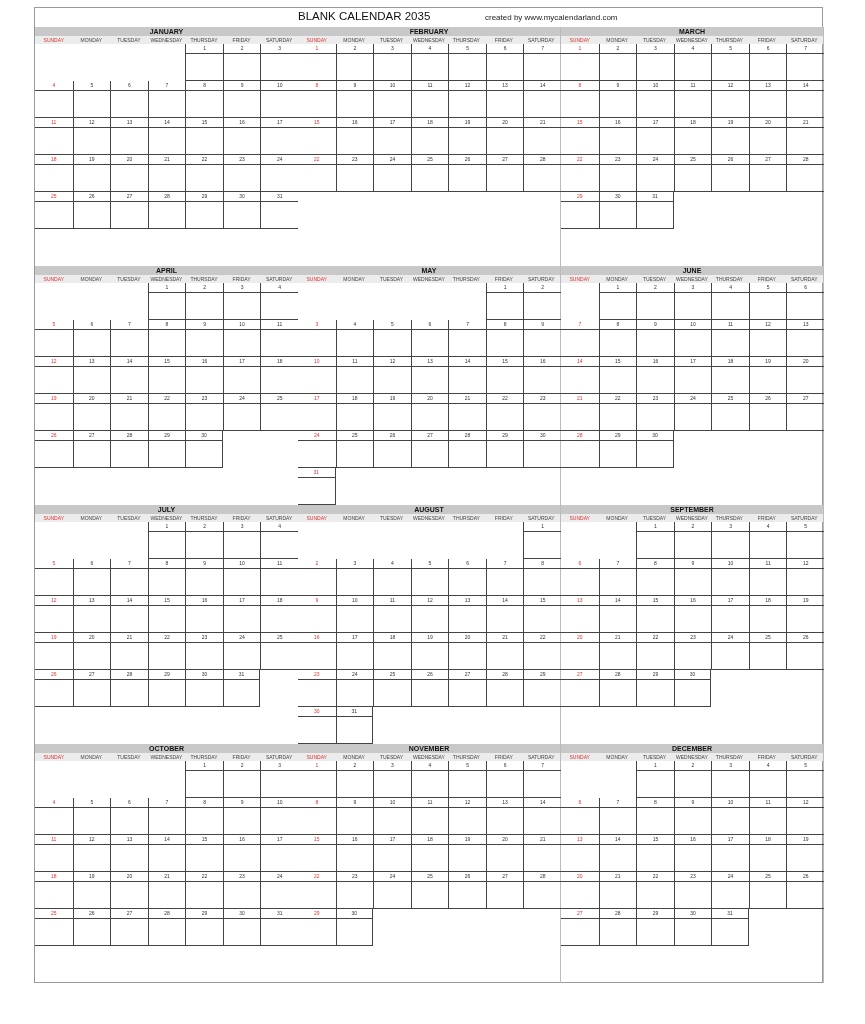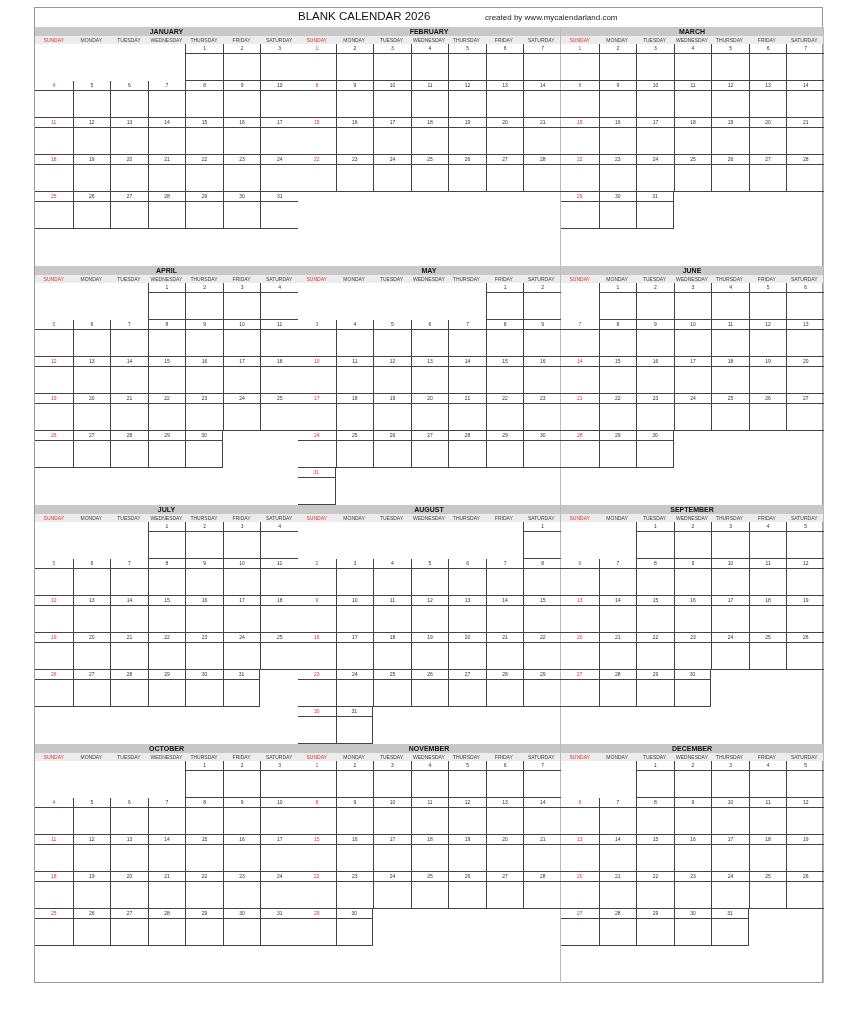--- a/index.html
+++ b/index.html
@@ -20,21 +20,21 @@
   .cell.full .num{border-bottom:1px solid #444;}
   .cell.first{border-left:none;}
   .num{height:9px;text-align:center;font-size:5px;line-height:9px;color:#333;}
   .num.sun{color:#d33;}
   .cell.full.last{border-right:1px solid #444;}
 </style>
 </head>
 <body>
 
 <div id="sheet">
-  <div id="title">BLANK CALENDAR 2026</div>
+  <div id="title">BLANK CALENDAR 2035</div>
   <div id="credit">created by www.mycalendarland.com</div>
   <div id="grid">
       <div class="quarter" style="top: 19px;">
         <div class="month m0" style="left: 0px;">
           <div class="mname">JANUARY</div>
           <div class="dnames">
             <div class="dn sun">SUNDAY</div>
             <div class="dn">MONDAY</div>
             <div class="dn">TUESDAY</div>
             <div class="dn">WEDNESDAY</div>

